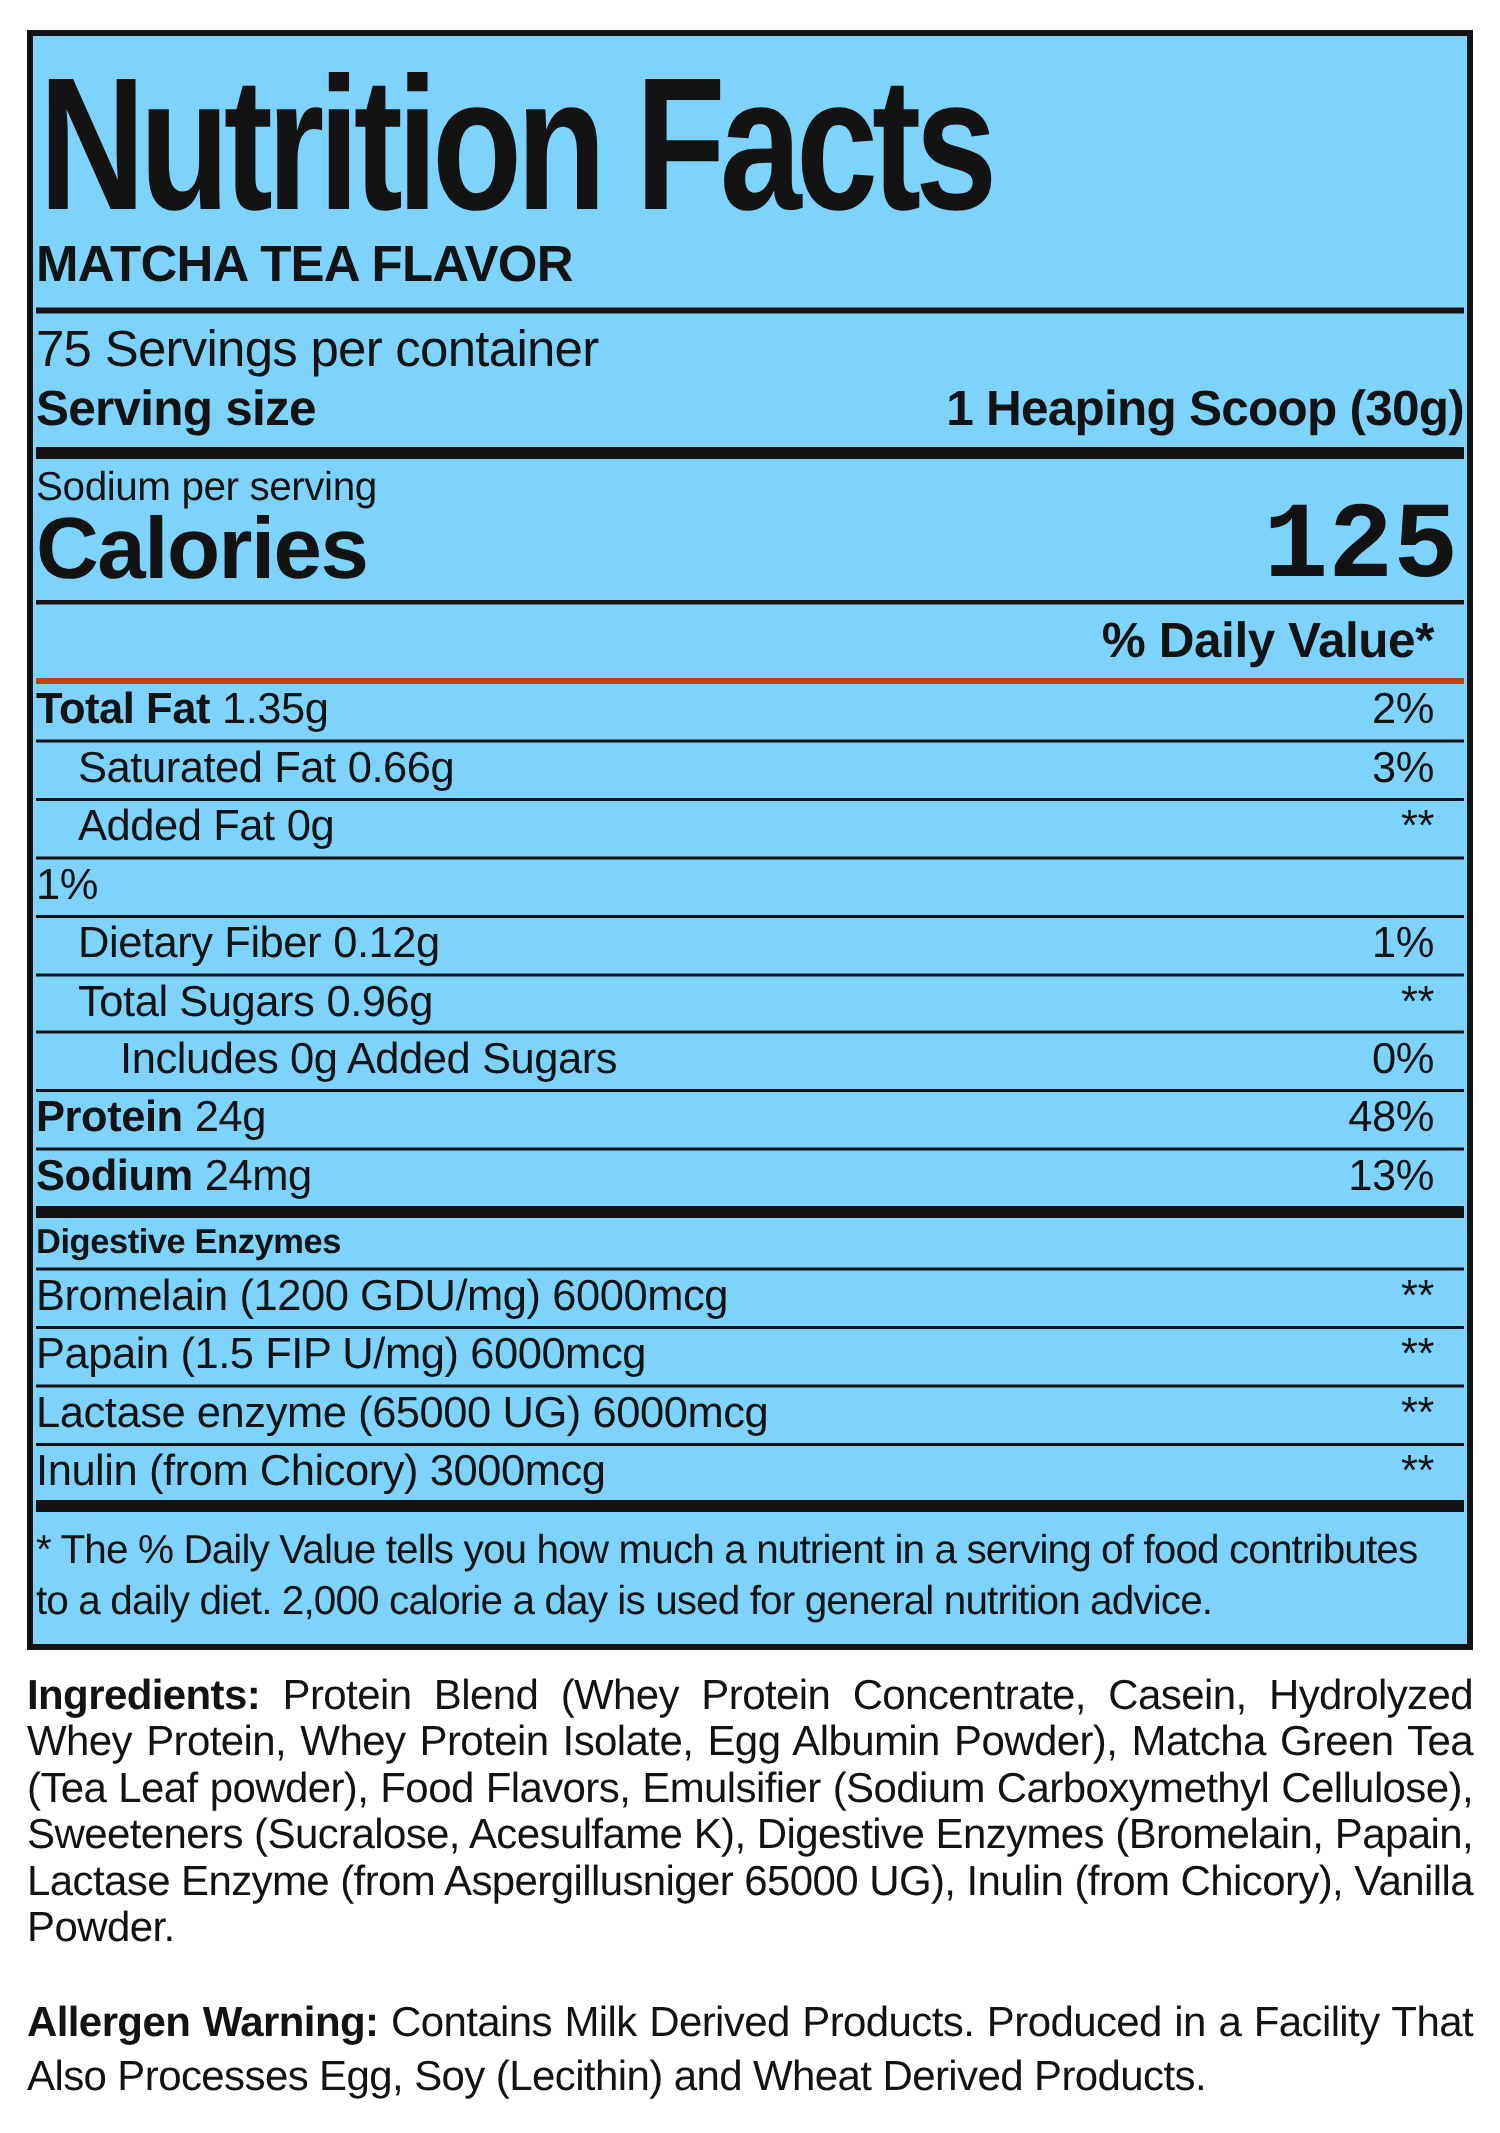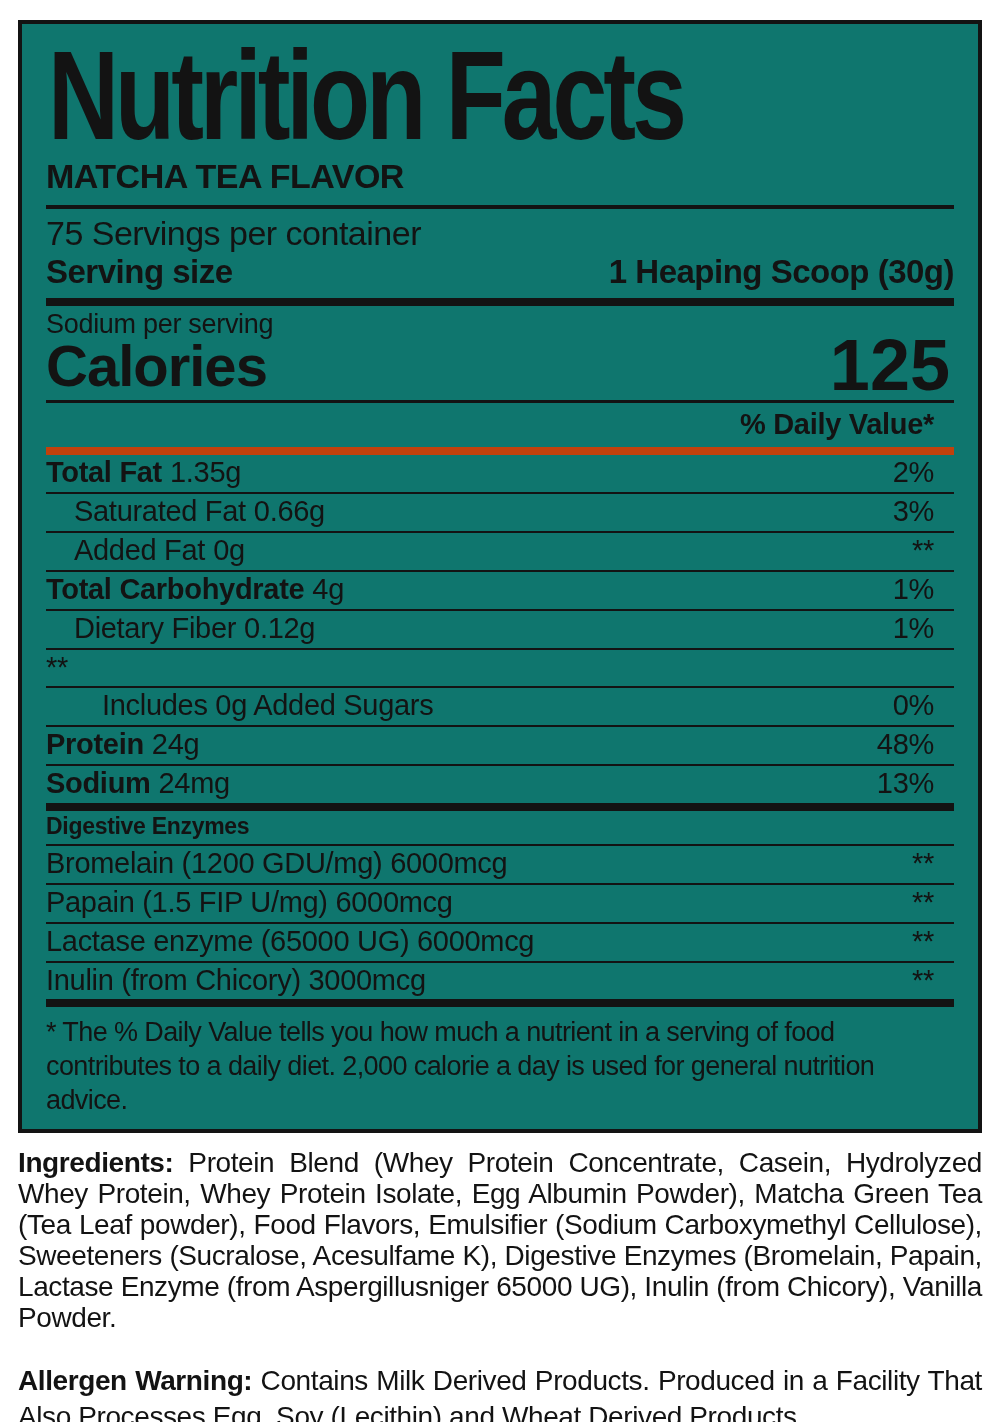--- a/index.html
+++ b/index.html
@@ -5,22 +5,22 @@
   * { margin:0; padding:0; box-sizing:border-box; }
   html,body { width:1000px; height:1422px; background:#ffffff; overflow:hidden; }
   body {
     font-family:"Liberation Sans","DejaVu Sans",sans-serif;
     color:#131313;
     -webkit-font-smoothing:antialiased;
   }
   .label-box {
     margin:20px 18px 0 18px;
     border:4px solid #131313;
-    padding:0 24px;
-    background:#0f766e;
+    padding:0 2px;
+    background:#7dd3fc;
   }
   .nf-title {
     font-size:126px;
     font-weight:bold;
     letter-spacing:-5px;
     line-height:0.80;
     white-space:nowrap;
     transform:scaleX(0.78);
     transform-origin:0 50%;
     margin:22px 0 0 2px;
@@ -36,25 +36,25 @@
   .servings { font-size:34px; letter-spacing:-0.5px; margin-top:6px; line-height:1.1; }
   .serving-row {
     display:flex; justify-content:space-between;
     font-size:33px; font-weight:bold; letter-spacing:-0.5px;
     margin-top:3px; padding-bottom:8px; line-height:1.05;gap:22px;
   }
   .bar { height:8px; background:#131313; }
   .aps { font-size:27px; letter-spacing:-0.3px; margin-top:4px; line-height:1.05; }
   .cal-row { display:flex; justify-content:space-between; align-items:center; margin-top:-2px; }
   .cal-word { font-size:58px; font-weight:bold; letter-spacing:-1px; line-height:0.95; }
-  .cal-val  { font-size:72px; font-weight:bold; line-height:0.82; padding-right:4px; }
+  .cal-val  { font-size:72px; font-weight:bold; line-height:0.82; padding-right:4px;font-family:Liberation Mono, monospace; }
   .line3 { height:3px; background:#131313; margin-top:5px; }
   .dv-head {
-    text-align:right; font-weight:bold; font-size:29px; letter-spacing:-0.3px;
-    padding:5px 20px 6px 0; border-bottom:8px solid #c2410c;
+    text-align:right; font-weight:bold; font-size:33px; letter-spacing:-0.3px;
+    padding:5px 20px 6px 0; border-bottom:4px solid #c2410c;
   }
   .row {
     display:flex; justify-content:space-between; align-items:center;
     font-size:29px; letter-spacing:-0.3px; line-height:1.03;
     padding:3px 0 4px 0; border-bottom:2.5px solid #131313;
   }
   .row .name { font-weight:normal; }
   .row.bname .name .nut { font-weight:bold; }
   .amt { margin-left:8px; }
   .dv { padding-right:20px; white-space:nowrap; }
@@ -102,28 +102,28 @@
   </div>
   <div class="row ind1">
     <span class="name"><span class="nut">Saturated Fat</span><span class="amt">0.66g</span></span>
     <span class="dv">3%</span>
   </div>
   <div class="row ind1">
     <span class="name"><span class="nut">Added Fat</span><span class="amt">0g</span></span>
     <span class="dv">**</span>
   </div>
   <div class="row bname">
-    <span class="name"><span class="nut">Total Carbohydrate</span><span class="amt">4g</span></span>
     <span class="dv">1%</span>
   </div>
   <div class="row ind1">
     <span class="name"><span class="nut">Dietary Fiber</span><span class="amt">0.12g</span></span>
     <span class="dv">1%</span>
   </div>
   <div class="row ind1">
+    <span class="name"><span class="nut">Total Sugars</span><span class="amt">0.96g</span></span>
     <span class="dv">**</span>
   </div>
   <div class="row ind2">
     <span class="name"><span class="nut">Includes 0g Added Sugars</span><span class="amt"></span></span>
     <span class="dv">0%</span>
   </div>
   <div class="row bname">
     <span class="name"><span class="nut">Protein</span><span class="amt">24g</span></span>
     <span class="dv">48%</span>
   </div>

